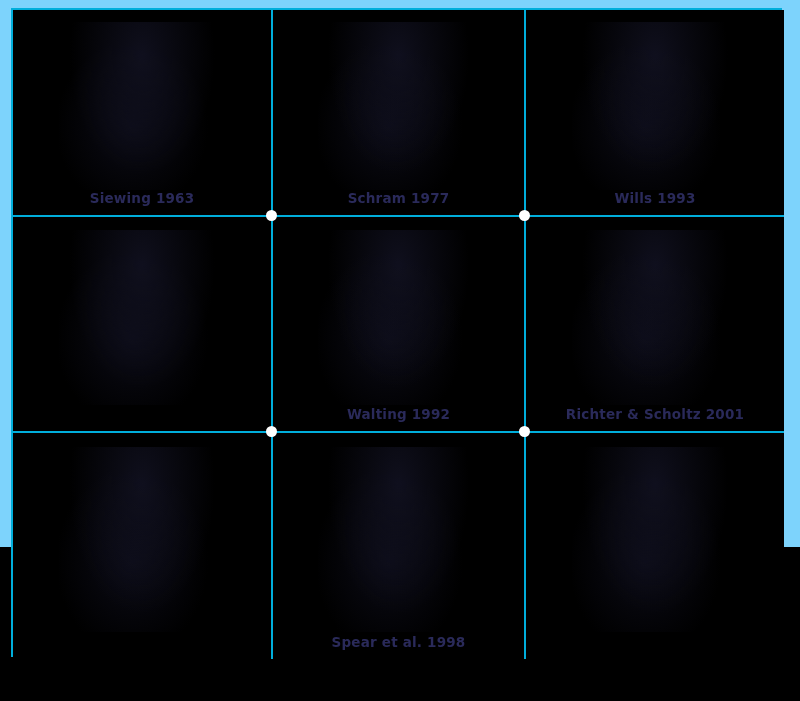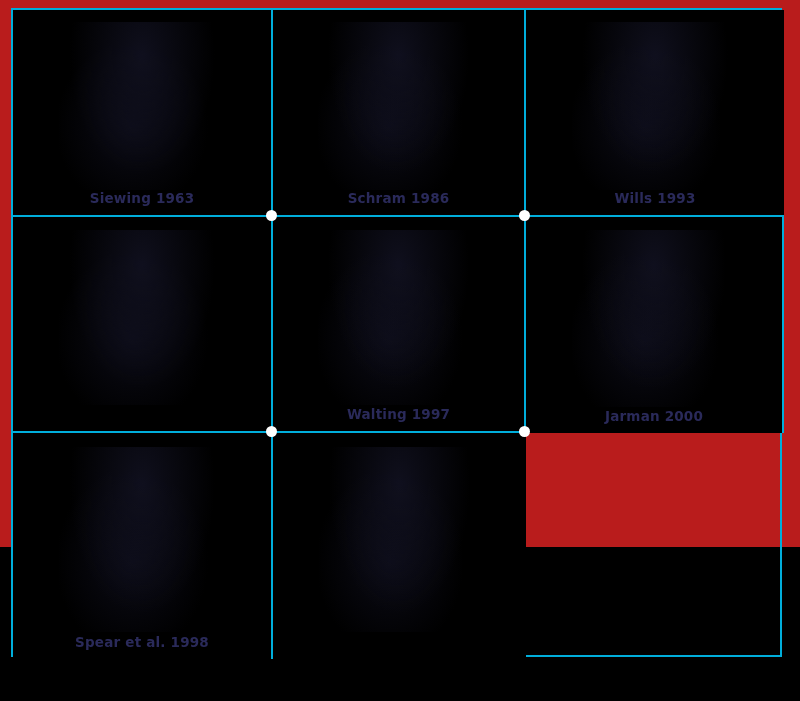--- a/index.html
+++ b/index.html
@@ -15,21 +15,21 @@
     font-family: "DejaVu Sans", "Liberation Sans", sans-serif;
     position: relative;
   }
 
   #canvas {
     position: absolute;
     left: 0;
     top: 0;
     width: 800px;
     height: 547px;
-    background: #b91c1c;
+    background: #7dd3fc;
   }
 
   
   .grid {
     position: absolute;
     left: 11px;
     top: 8px;
     width: 771px;
     height: 649px;
     display: grid;
@@ -95,41 +95,44 @@
 
   <div class="grid">
 
     <div class="cell b-right b-bottom">
       <div class="cell-art"></div>
       <div class="cell-label">Siewing 1963</div>
     </div>
 
     <div class="cell b-right b-bottom">
       <div class="cell-art"></div>
-      <div class="cell-label">Schram 1986</div>
+      <div class="cell-label">Schram 1977</div>
     </div>
 
     <div class="cell b-bottom">
       <div class="cell-art"></div>
       <div class="cell-label">Wills 1993</div>
     </div>
 
     <div class="cell b-right b-bottom">
       <div class="cell-art"></div>
     </div>
 
     <div class="cell b-right b-bottom">
       <div class="cell-art"></div>
-      <div class="cell-label">Walting 1997</div>
+      <div class="cell-label">Walting 1992</div>
     </div>
 
+    <div class="cell b-bottom">
+      <div class="cell-art"></div>
+      <div class="cell-label">Richter &amp; Scholtz 2001</div>
+    </div>
 
     <div class="cell b-right">
       <div class="cell-art"></div>
-      <div class="cell-label">Jarman 2000</div>
     </div>
 
     <div class="cell b-right">
       <div class="cell-art"></div>
       <div class="cell-label">Spear et al. 1998</div>
     </div>
 
     <div class="cell">
       <div class="cell-art"></div>
     </div>

